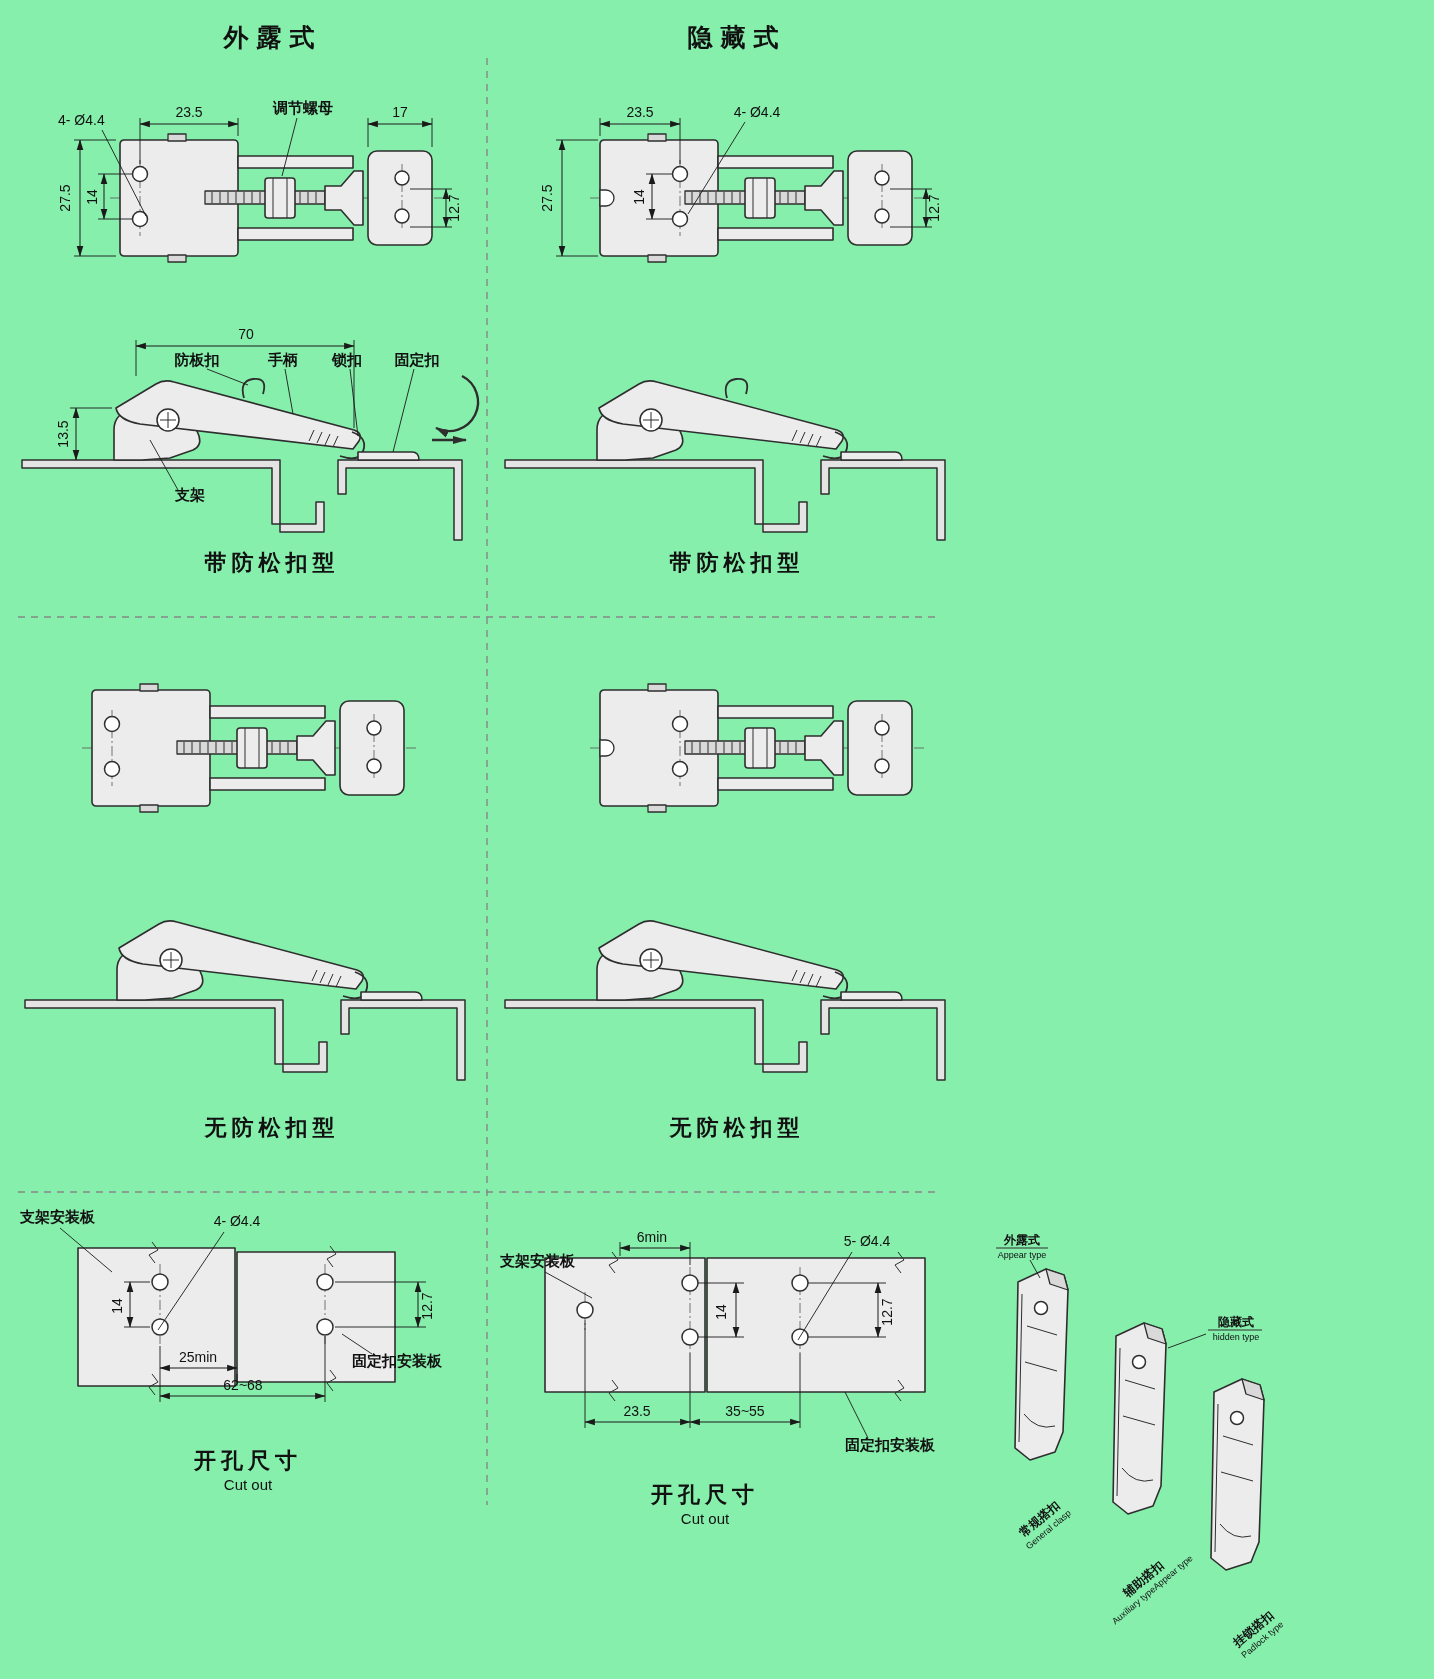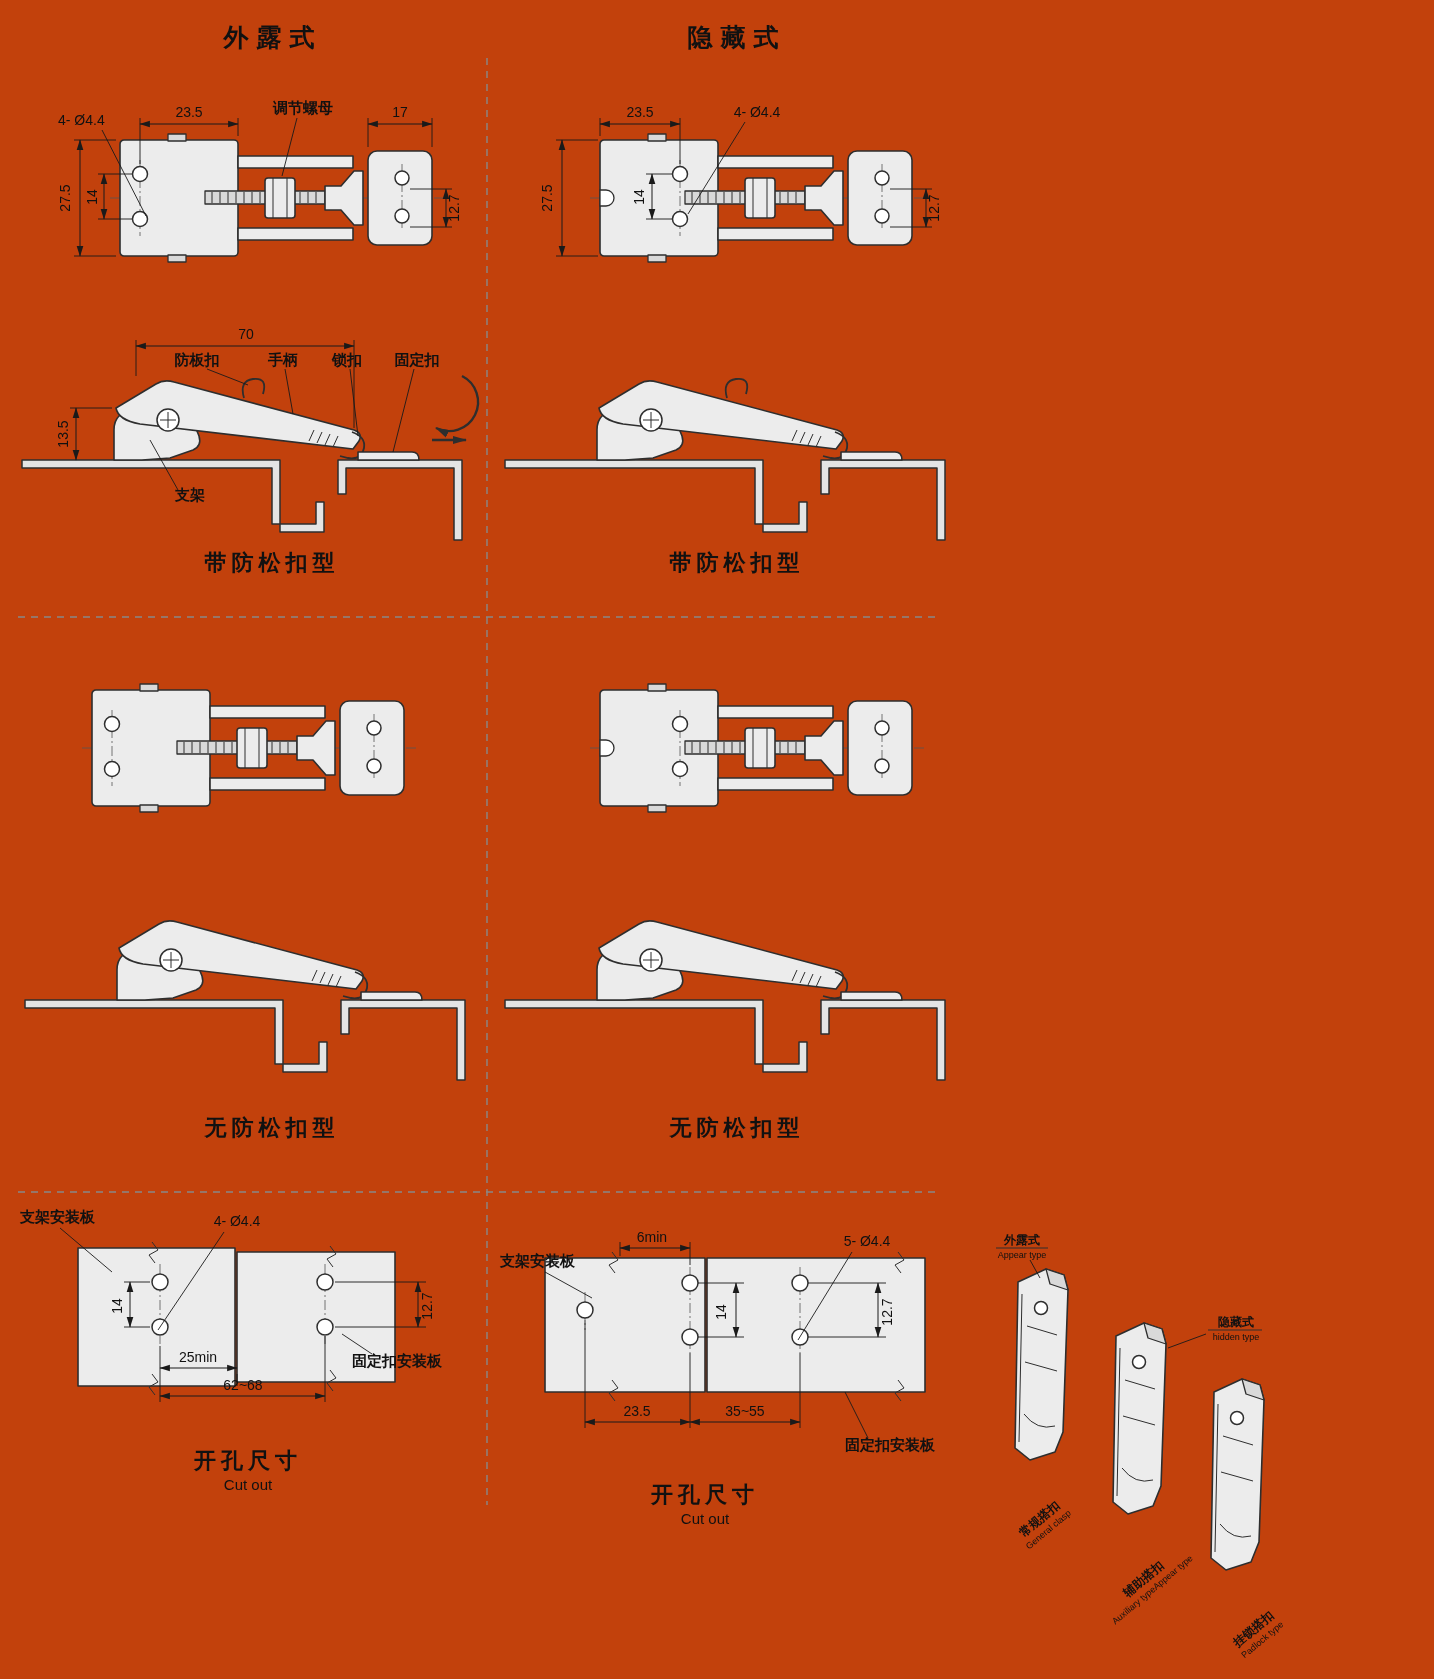--- a/index.html
+++ b/index.html
@@ -1,16 +1,16 @@
 <!DOCTYPE html>
 <html><head>
 <meta charset="utf-8">
 <style>
   html,body{margin:0;padding:0;background:#ffffff;}
-  #page{position:relative;width:1434px;height:1679px;background:#c2410c;
+  #page{position:relative;width:1434px;height:1679px;background:#86efac;
         font-family:"Liberation Sans","DejaVu Sans",sans-serif;overflow:hidden;}
   svg text{font-family:"Liberation Sans","DejaVu Sans",sans-serif;fill:#111;}
   .t-header{font-size:25px;font-weight:bold;letter-spacing:8px;}
   .t-caption{font-size:22px;font-weight:bold;letter-spacing:5px;}
   .t-dim{font-size:14px;}
   .t-lbl{font-size:15px;font-weight:bold;}
   .t-small{font-size:12px;font-weight:bold;}
   .t-tiny{font-size:9px;}
   .t-en{font-size:15px;}
   .part{fill:#ececec;stroke:#2e2e2e;stroke-width:1.6;stroke-linejoin:round;}

